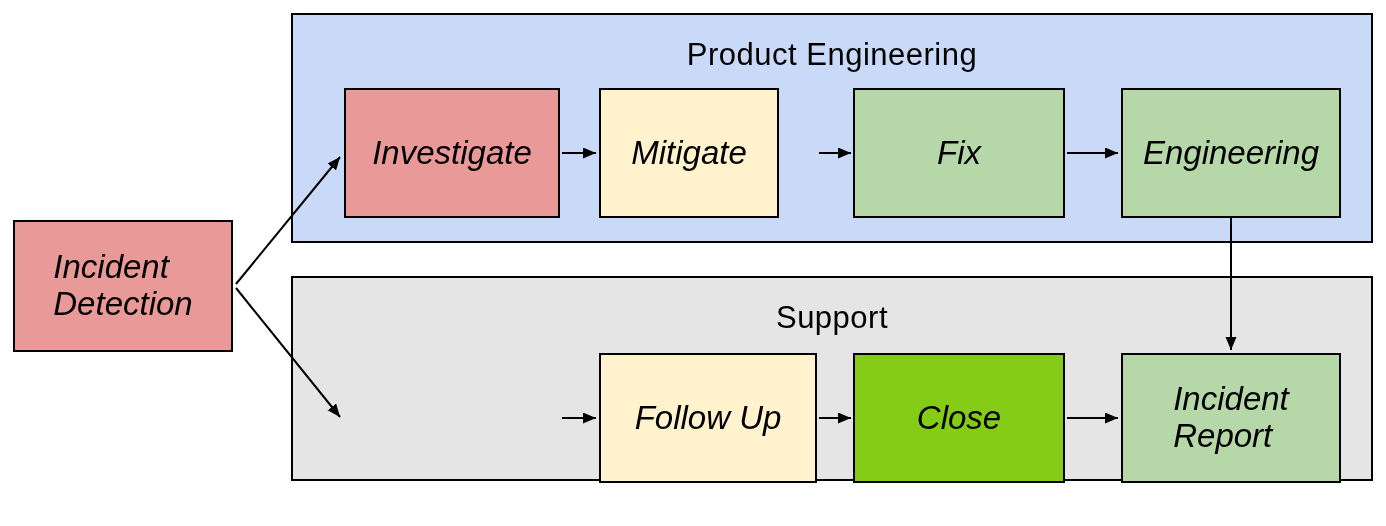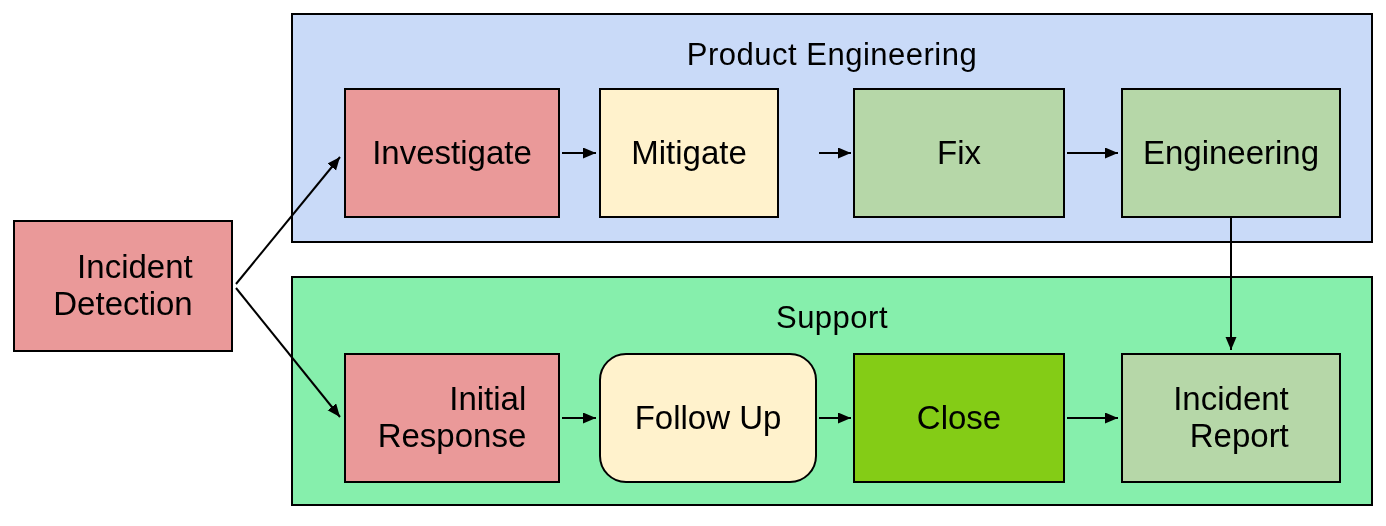--- a/index.html
+++ b/index.html
@@ -27,22 +27,23 @@
     letter-spacing: 0.5px;
     white-space: nowrap;
   }
   .node {
     position: absolute;
     border: 2px solid #000000;
     box-sizing: border-box;
     display: flex;
     align-items: center;
     justify-content: center;
-    text-align: right;
+    text-align: left;
     z-index: 2;
+    font-style: italic;
   }
   .nlabel {
     font-size: 33px;
     line-height: 1.12;
     white-space: pre-line;
   }
   .edges {
     position: absolute;
     left: 0; top: 0;
     z-index: 3;
@@ -52,21 +53,21 @@
 </style>
 </head>
 <body>
 
 <div class="canvas">
 
   <div class="lane" style="left: 291px; top: 13px; width: 1082px; height: 230px; background-color: rgb(201, 218, 248);">
     <div class="lane-title">Product Engineering</div>
   </div>
 
-  <div class="lane" style="left: 291px; top: 276px; width: 1082px; height: 230px; background-color: #86efac;">
+  <div class="lane" style="left: 291px; top: 276px; width: 1082px; height: 205px; background-color: #e5e5e5;">
     <div class="lane-title">Support</div>
   </div>
 
   <div class="node" style="left: 13px; top: 220px; width: 220px; height: 132px; background-color: rgb(234, 153, 153);">
     <span class="nlabel">Incident
 Detection</span>
   </div>
 
   <div class="node" style="left: 344px; top: 88px; width: 216px; height: 130px; background-color: rgb(234, 153, 153);">
     <span class="nlabel">Investigate</span>
@@ -74,25 +75,21 @@
   <div class="node" style="left: 599px; top: 88px; width: 180px; height: 130px; background-color: rgb(255, 242, 204);">
     <span class="nlabel">Mitigate</span>
   </div>
   <div class="node" style="left: 853px; top: 88px; width: 212px; height: 130px; background-color: rgb(182, 215, 168);">
     <span class="nlabel">Fix</span>
   </div>
   <div class="node" style="left: 1121px; top: 88px; width: 220px; height: 130px; background-color: rgb(182, 215, 168);">
     <span class="nlabel">Engineering</span>
   </div>
 
-  <div class="node" style="left: 344px; top: 353px; width: 216px; height: 130px; background-color: rgb(234, 153, 153);">
-    <span class="nlabel">Initial
-Response</span>
-  </div>
-  <div class="node" style="left: 599px; top: 353px; width: 218px; height: 130px; background-color: rgb(255, 242, 204); border-radius: 27px;">
+  <div class="node" style="left: 599px; top: 353px; width: 218px; height: 130px; background-color: rgb(255, 242, 204);">
     <span class="nlabel">Follow Up</span>
   </div>
   <div class="node" style="left: 853px; top: 353px; width: 212px; height: 130px; background-color: #84cc16;">
     <span class="nlabel">Close</span>
   </div>
   <div class="node" style="left: 1121px; top: 353px; width: 220px; height: 130px; background-color: rgb(182, 215, 168);">
     <span class="nlabel">Incident
 Report</span>
   </div>
 

